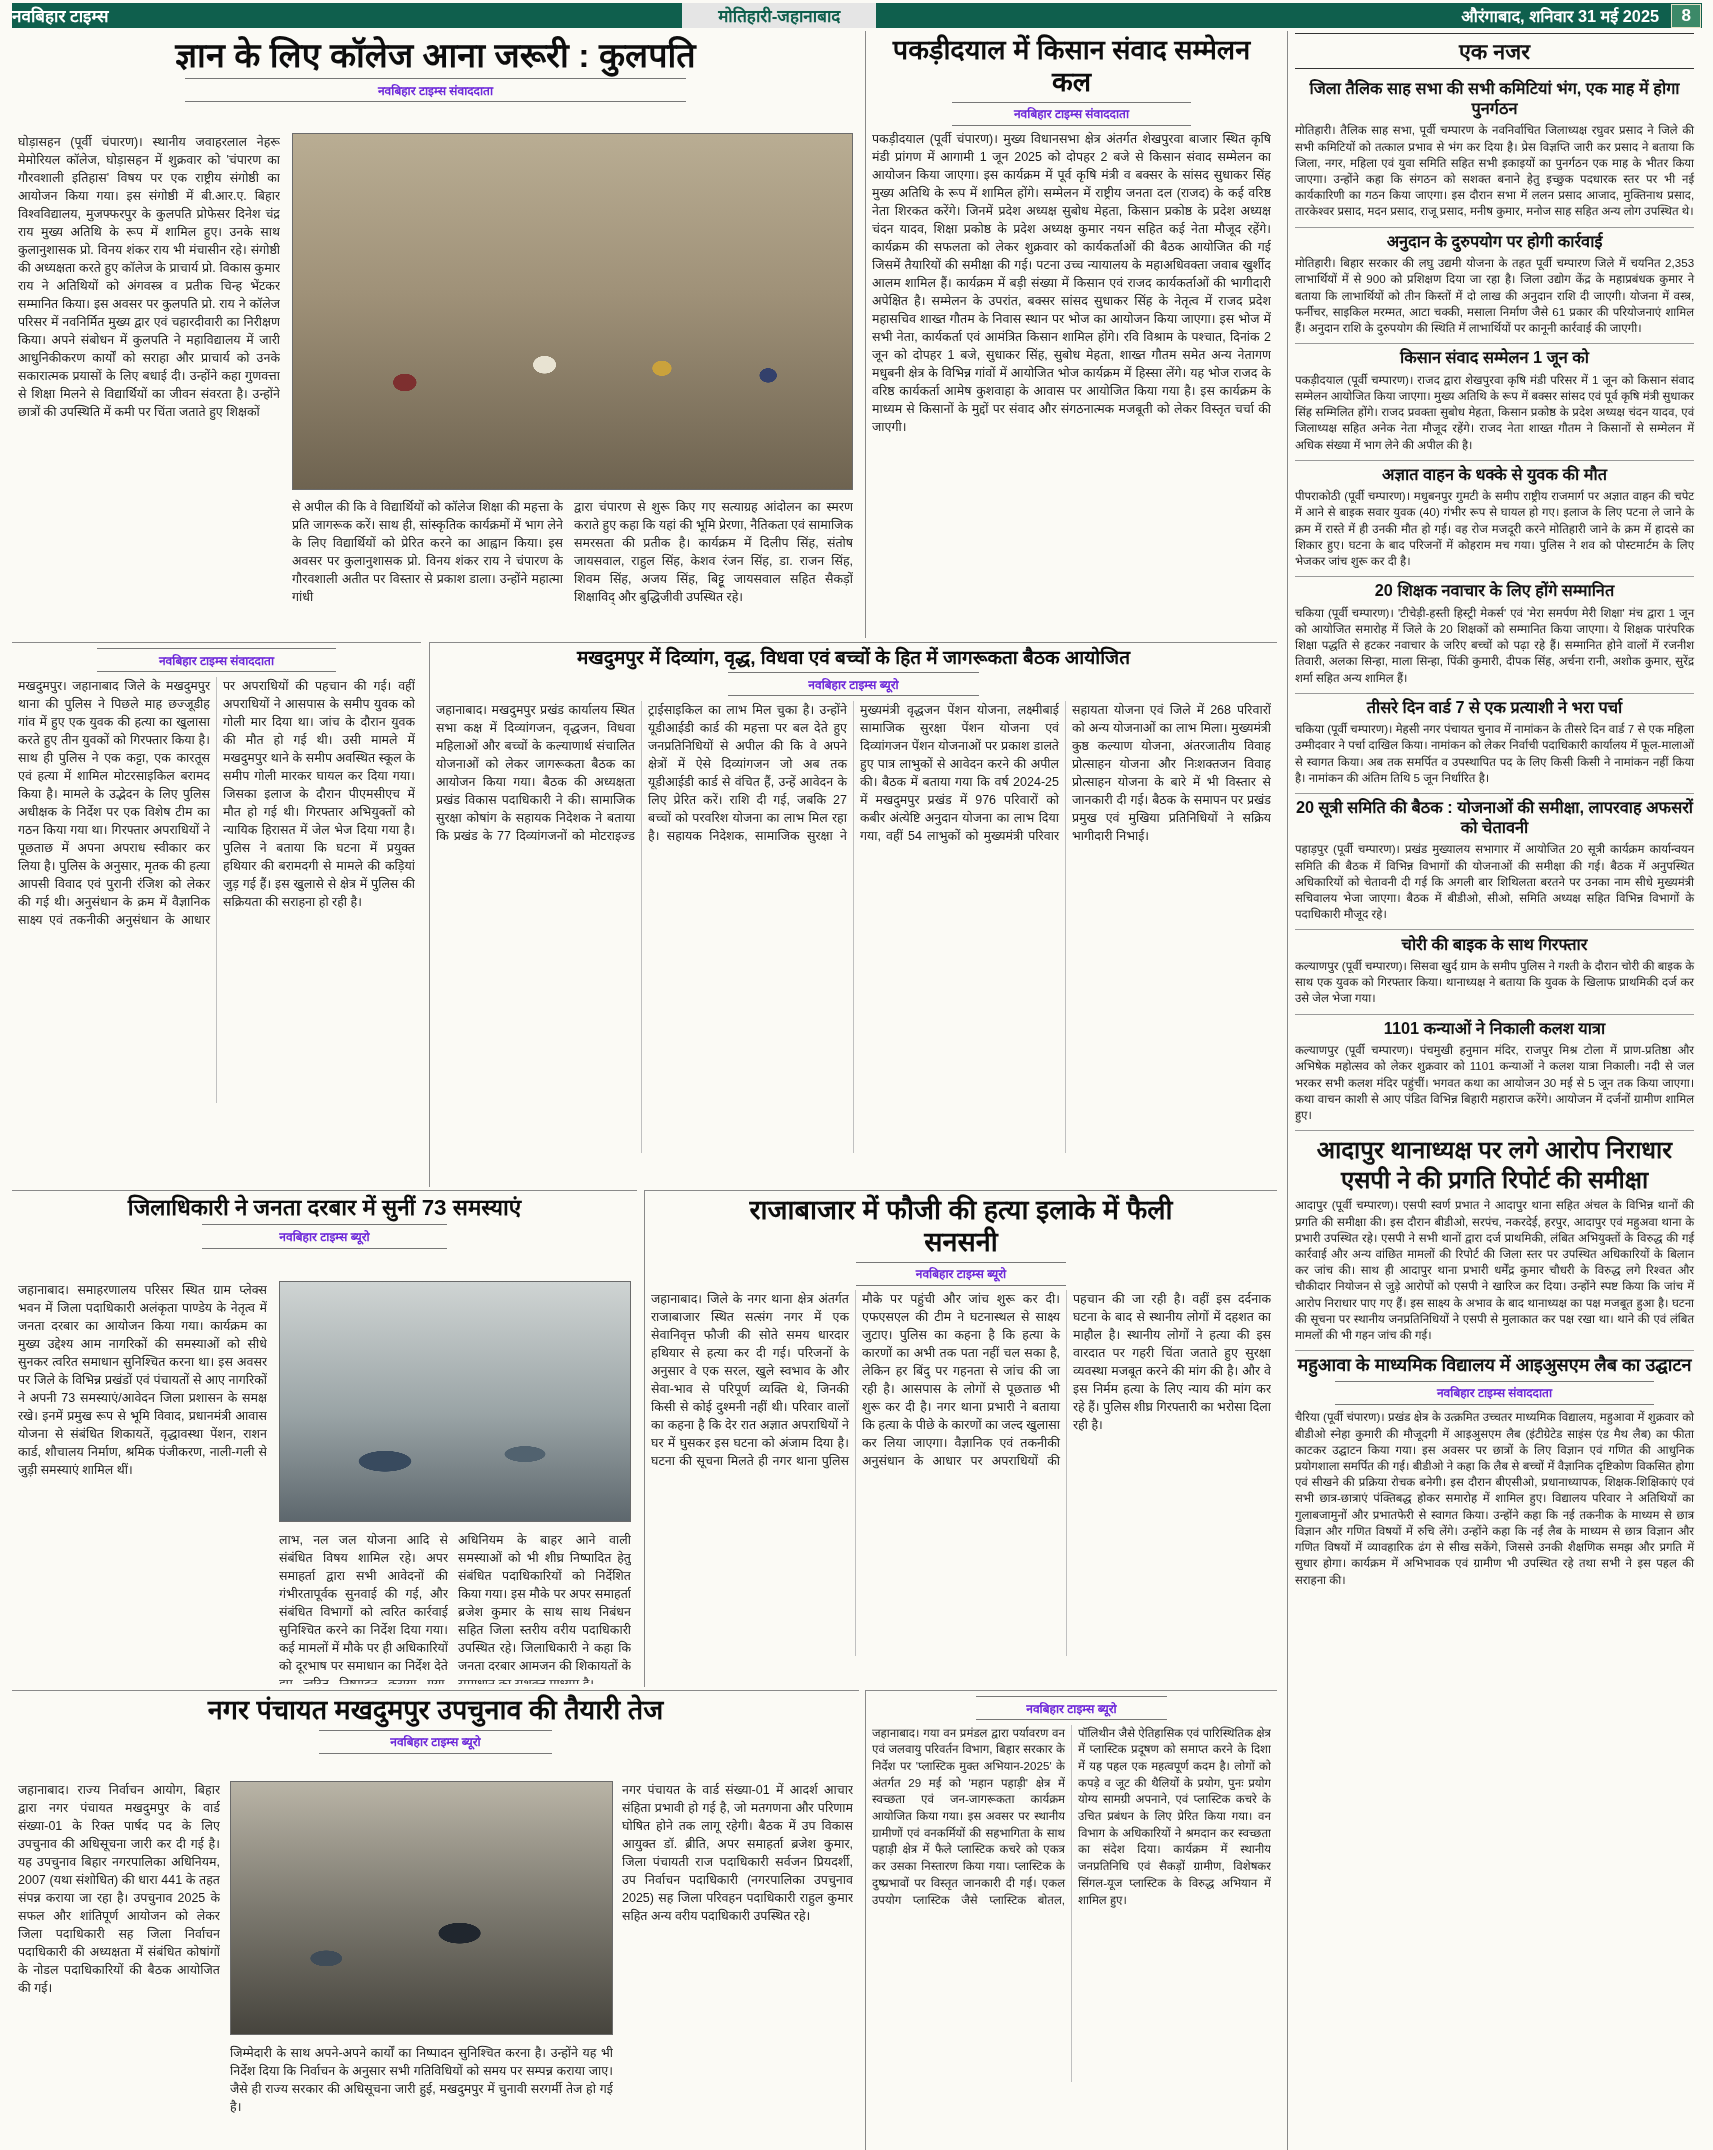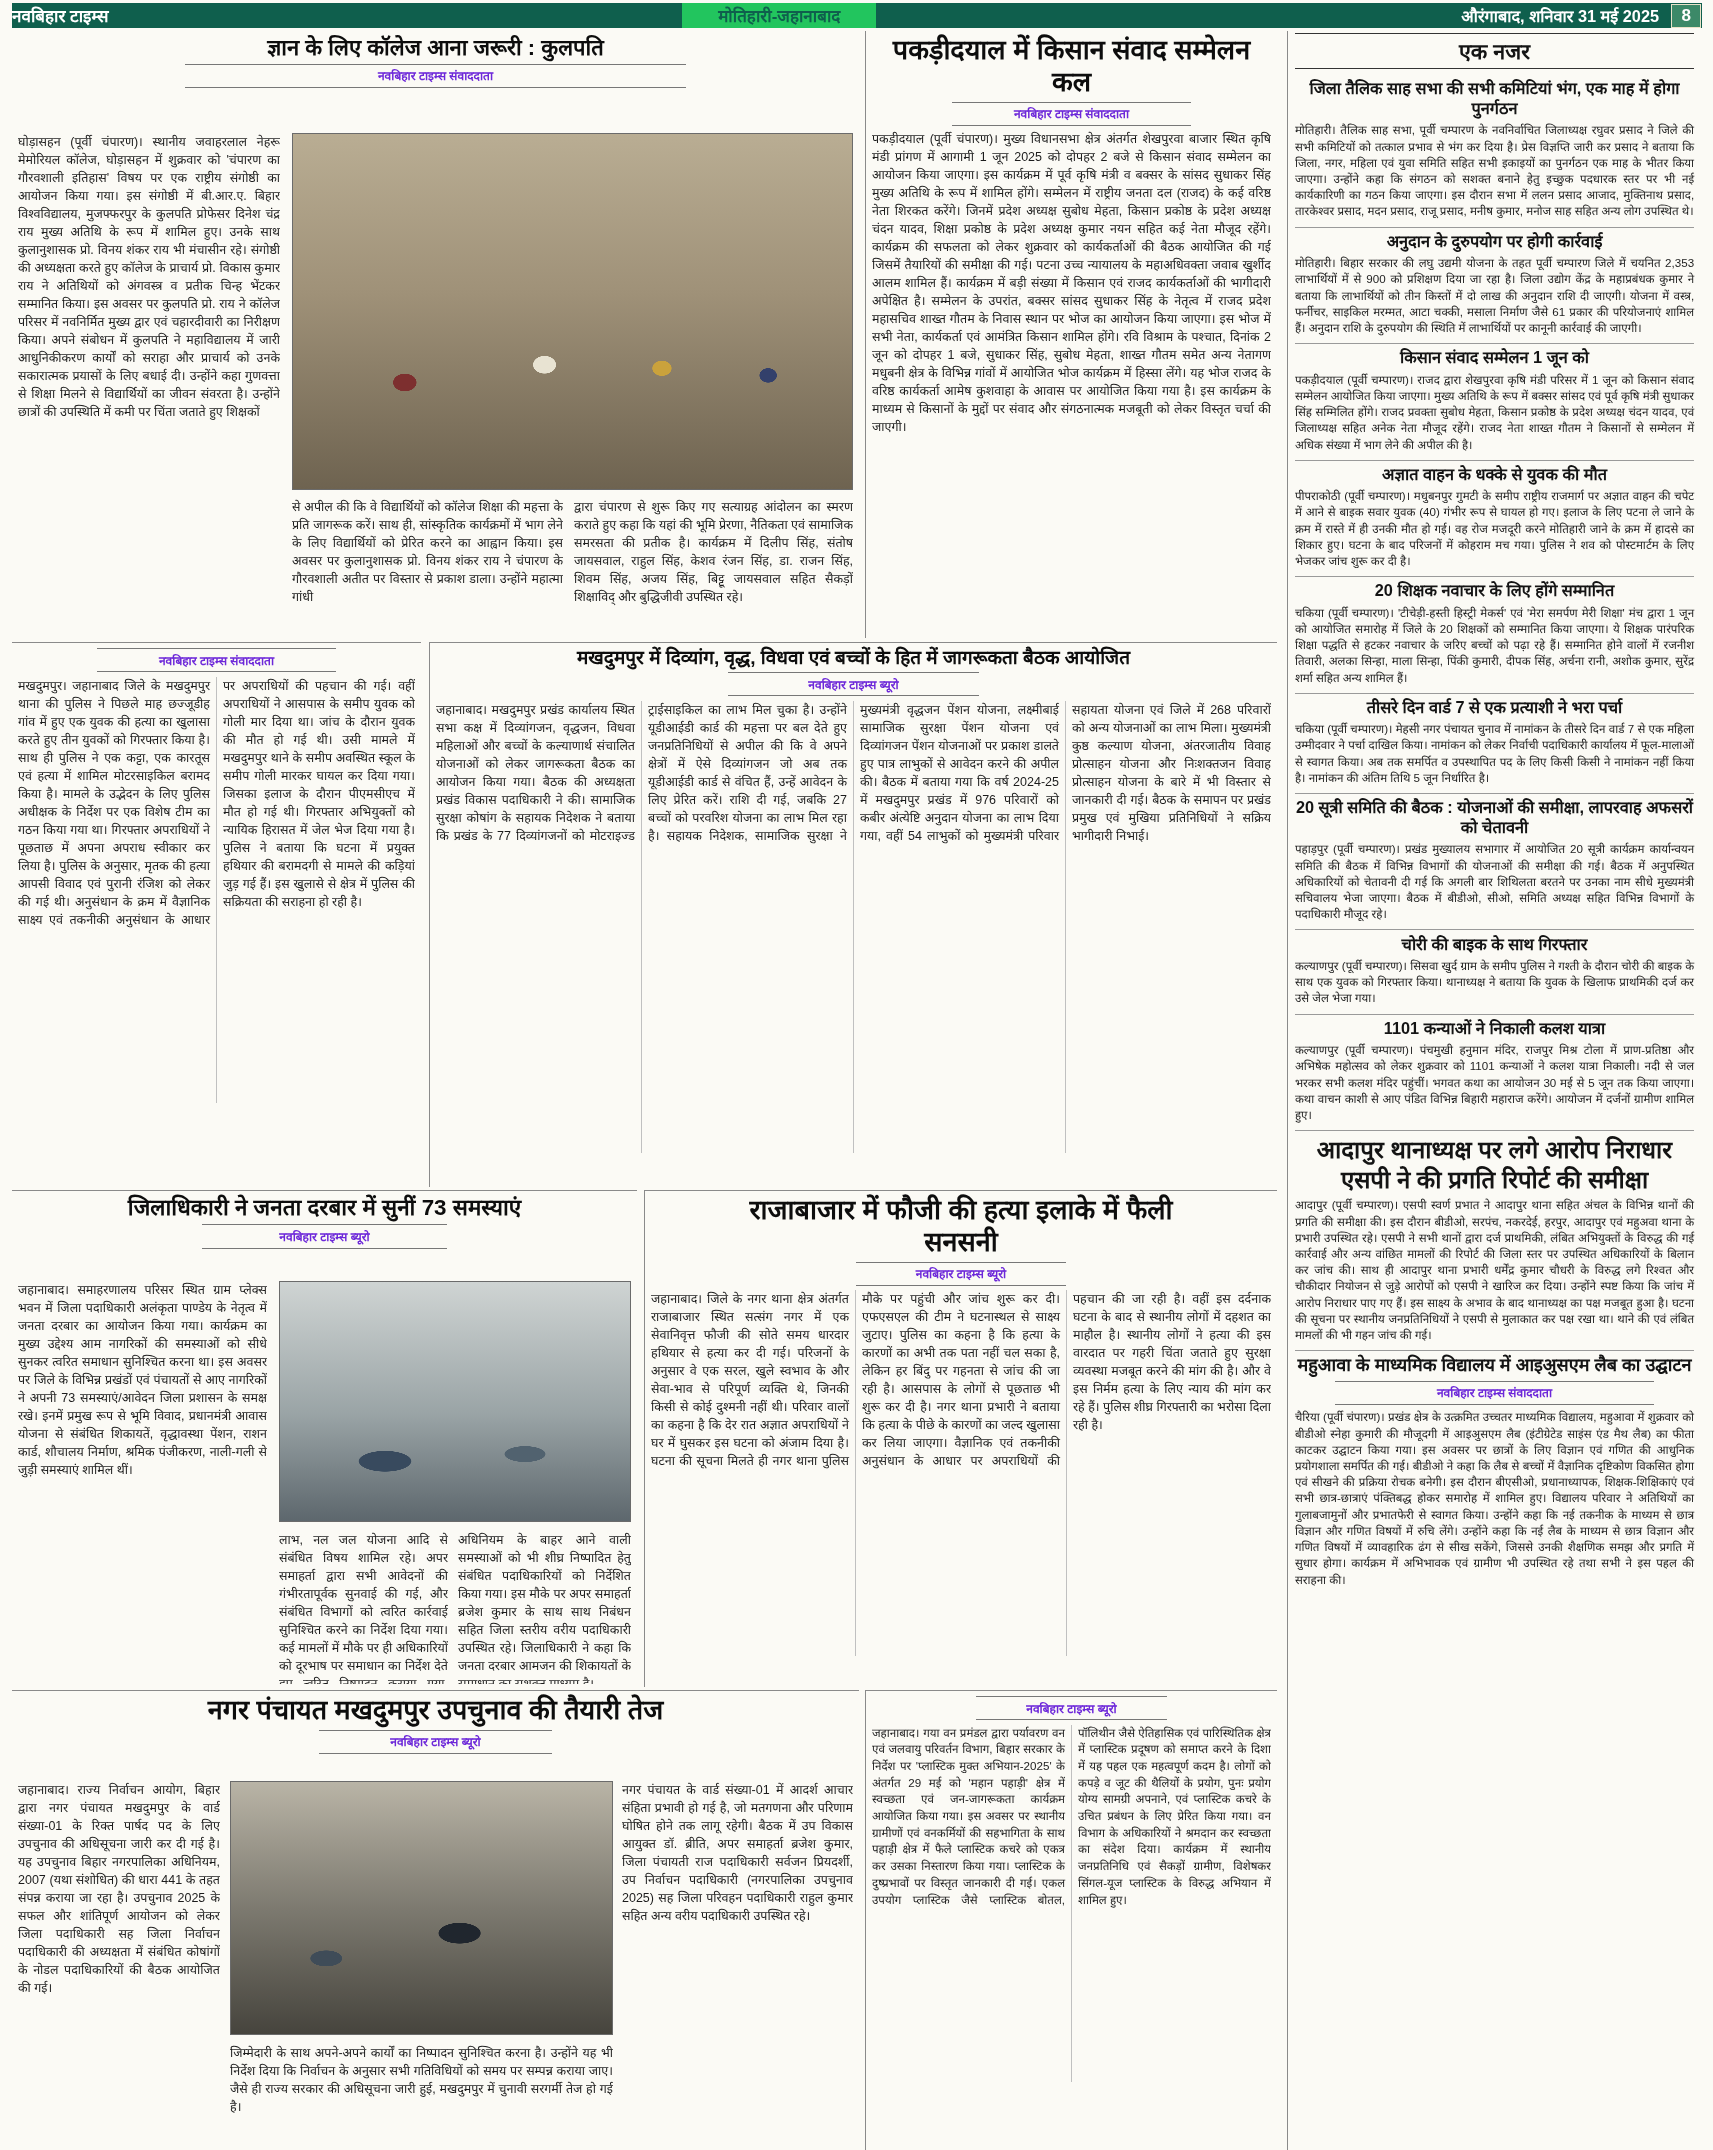--- a/index.html
+++ b/index.html
@@ -2,29 +2,29 @@
 <html style="font-size:6.9px"><head>
 <meta charset="utf-8">
 <style>
   html,body{margin:0;padding:0;background:#e8e6e0;}
   #page{position:relative;width:1714px;height:2679px;background:#fbfaf5;color:#141414;
         font-family:"Liberation Sans","DejaVu Sans",sans-serif;overflow:hidden;}
   
   #masthead{position:absolute;left:12px;top:3.4px;width:1690px;height:25px;display:flex;align-items:stretch;background:#0f5f4d;}
   #masthead .paper-name{color:#fff;font-weight:bold;font-size:17px;display:flex;align-items:center;padding:0 0;white-space:nowrap;}
   #masthead .spacer{flex:1;}
-  #masthead .edition{background:#22c55e;color:#0f5f4d;font-weight:bold;font-size:17px;display:flex;align-items:center;justify-content:center;padding:0 36px;white-space:nowrap;}
+  #masthead .edition{background:#e5e5e5;color:#0f5f4d;font-weight:bold;font-size:17px;display:flex;align-items:center;justify-content:center;padding:0 36px;white-space:nowrap;}
   #masthead .date{color:#fff;font-weight:bold;font-size:16.3px;display:flex;align-items:center;padding:0 11.2px;white-space:nowrap;}
   #masthead .pagenum{background:#3c8968;border:1.3px solid #e9e2c8;color:#fff;font-weight:bold;font-size:17px;width:28px;display:flex;align-items:center;justify-content:center;margin:0.9px;}
   
   .block{position:absolute;overflow:hidden;box-sizing:border-box;padding:2.6px 6px;}
   .rule-top{border-top:0.9px solid #8a8a8a;}
   .rule-left{border-left:0.9px solid #8a8a8a;}
   .headline{font-weight:bold;color:#0d0d0d;text-align:center;line-height:1.18;margin:1.7px 0 2.6px 0;}
-  .h-xl{font-size:22px;}
+  .h-xl{font-size:34px;}
   .h-lg{font-size:27px;}
   .h-md{font-size:22.4px;}
   .h-sm{font-size:19px;}
   .byline{text-align:center;font-weight:bold;font-size:12px;color:#6d28d9;border-top:0.4px solid #777;border-bottom:0.4px solid #777;padding:2.6px 0;margin:2.6px auto 4.3px auto;width:60%;}
   .body-txt{font-size:12.5px;line-height:1.44;text-align:justify;color:#1c1c1c;}
   .cols2{column-count:2;column-gap:13px;column-rule:0.4px solid #c0c0c0;}
   .cols3{column-count:3;column-gap:13px;column-rule:0.4px solid #c0c0c0;}
   .cols4{column-count:4;column-gap:13px;column-rule:0.4px solid #c0c0c0;}
   .abs{position:absolute;}
   .photo{border:0.9px solid #6b6b6b;box-sizing:border-box;}

